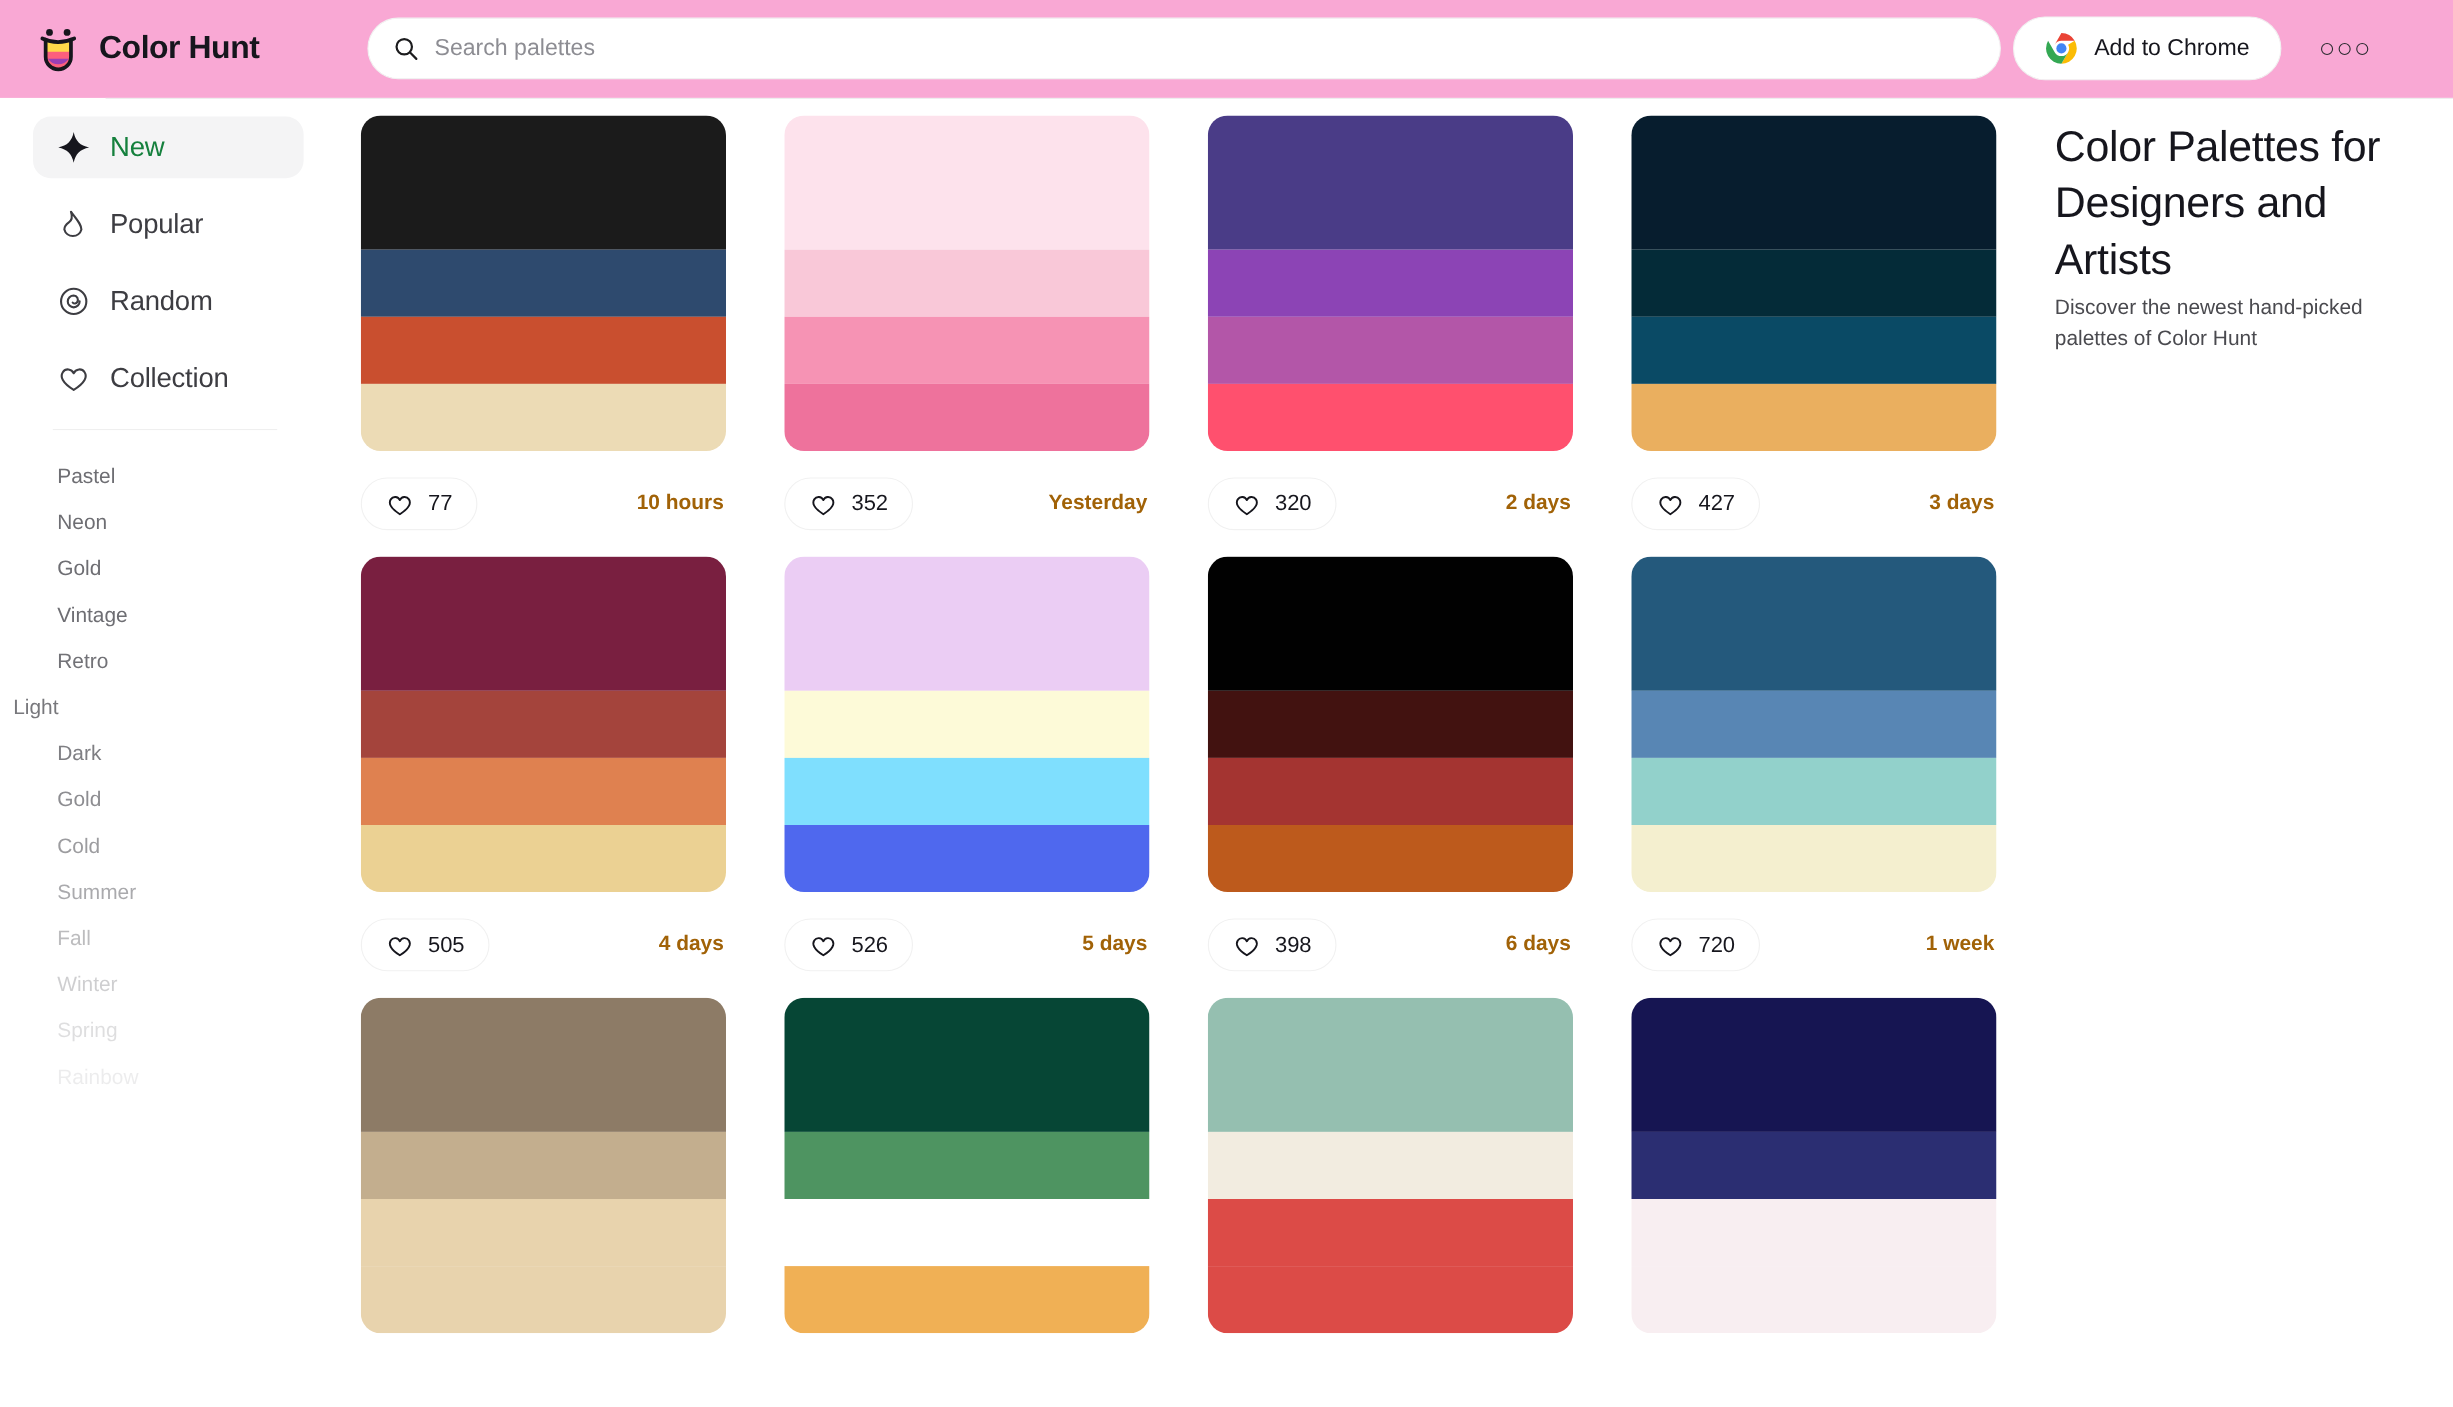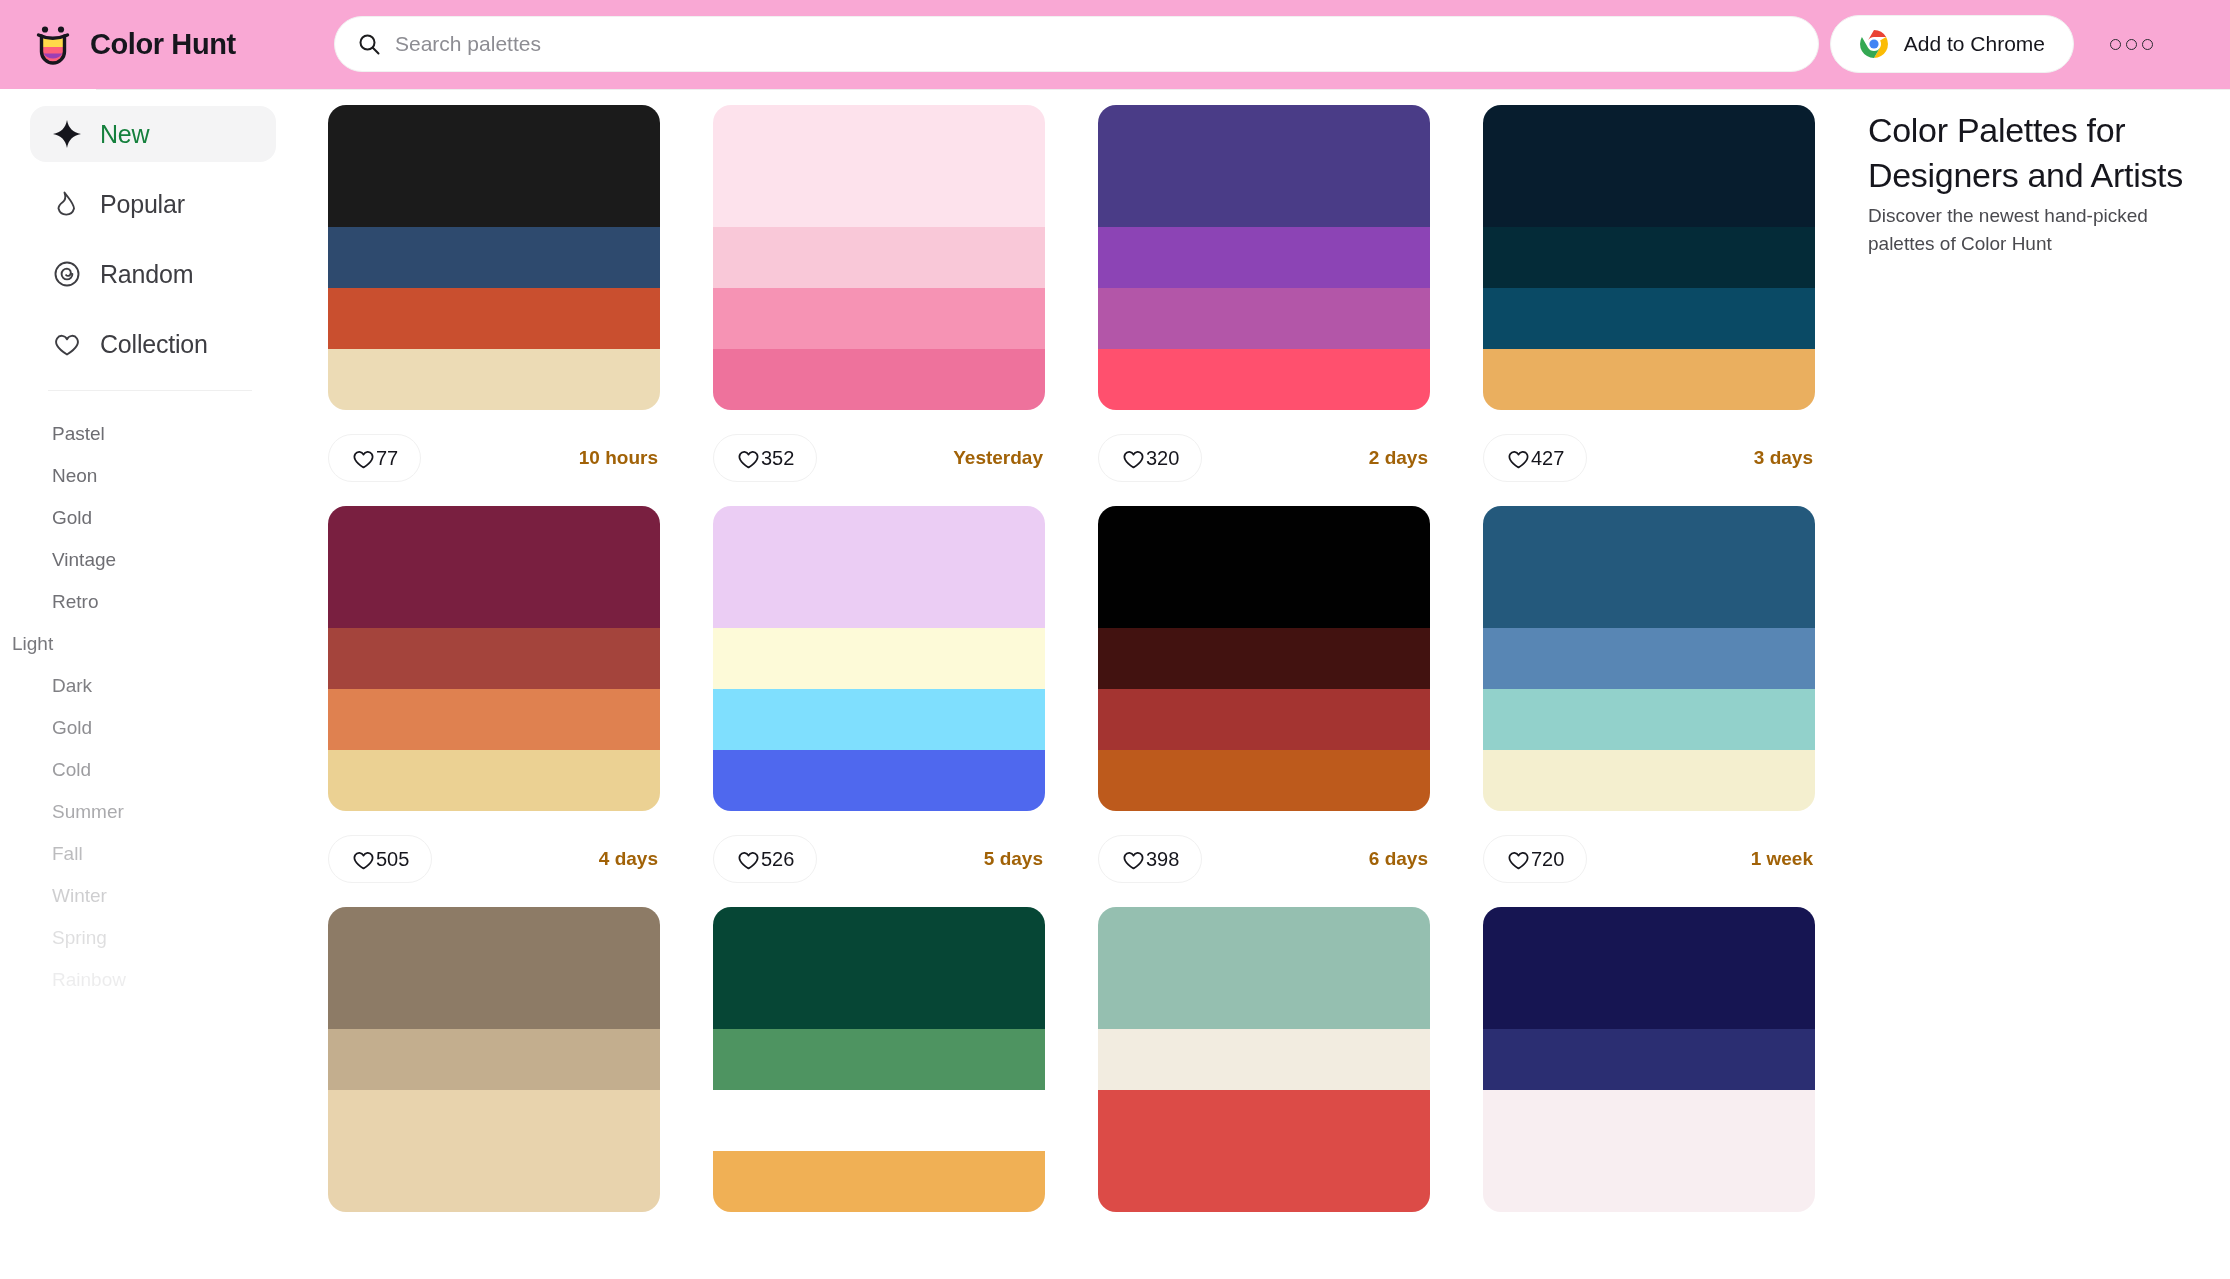--- a/index.html
+++ b/index.html
@@ -115,37 +115,37 @@
   }
   .band { width: 100%; }
   .band.lead { flex: 2 1 0; }
   .band.rest { flex: 1 1 0; }
 
   .meta {
     height: 96px;
     display: flex; align-items: center; justify-content: space-between;
   }
   .like-pill {
-    display: flex; align-items: center; 
+    display: flex; align-items: center; gap: 13px;
     height: 48px; padding: 0 22px;
     border: 1.5px solid #f1f1f1; border-radius: 24px;
     background: #fff; cursor: pointer;
   }
   .heart-icon { width: 25px; height: 25px; flex: 0 0 25px; }
   .like-count { font-size: 20px; color: #16161d; }
   .date-text { font-size: 19px; color: #a16207; padding-right: 2px; font-weight: bold; }
 
   
   .rightpanel {
     position: absolute; top: 90px; right: 0;
     width: 390px; height: 1189px;
     padding: 18px 30px 0 28px;
   }
   .panel-title {
-    font-size: 34px; font-weight: 400; line-height: 1.32;
+    font-size: 39px; font-weight: 400; line-height: 1.32;
     color: #16161d; letter-spacing: -0.3px;
   }
   .panel-sub {
     margin-top: 4px;
     font-size: 19px; line-height: 1.5; color: #4a4a4f;
   }
 </style>
 </head>
 <body>
 

